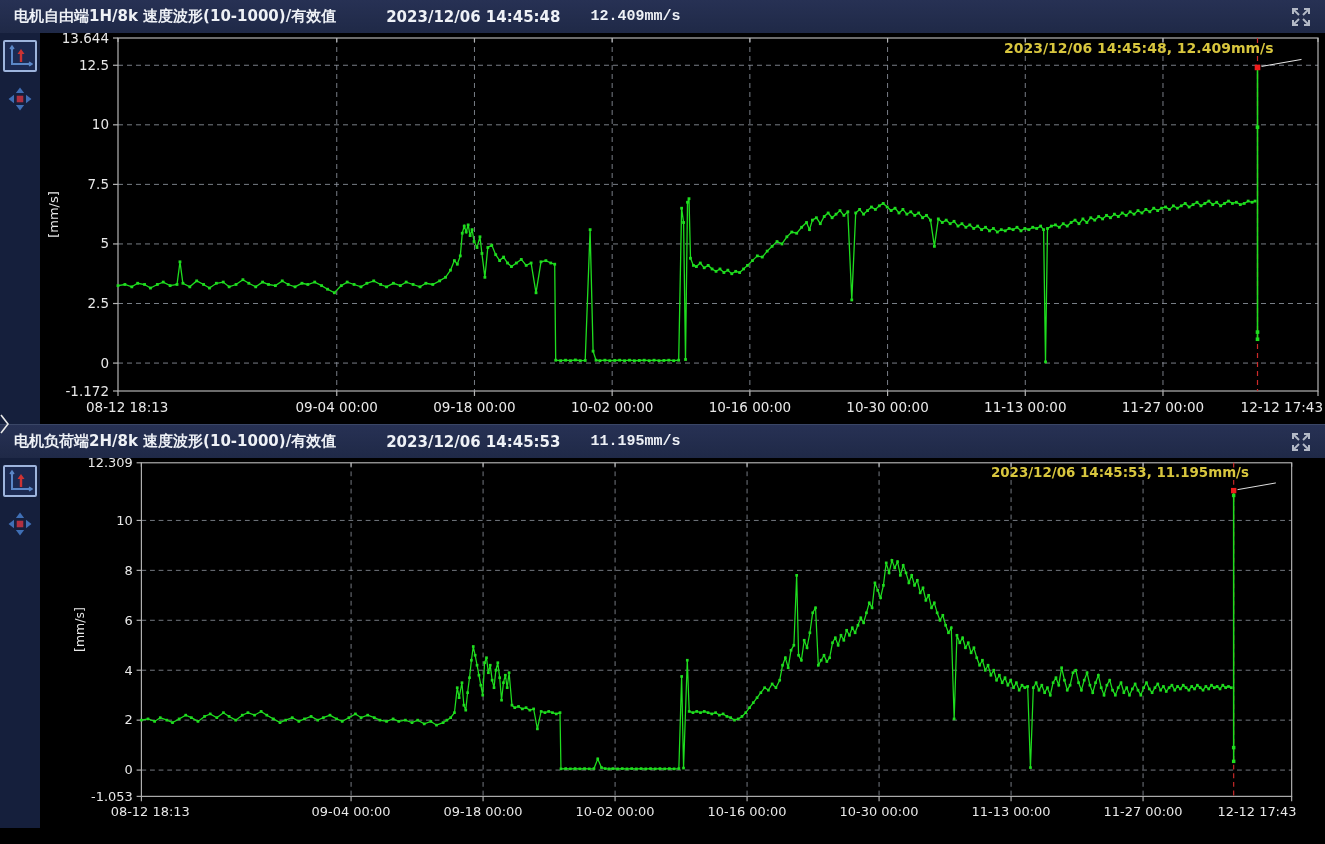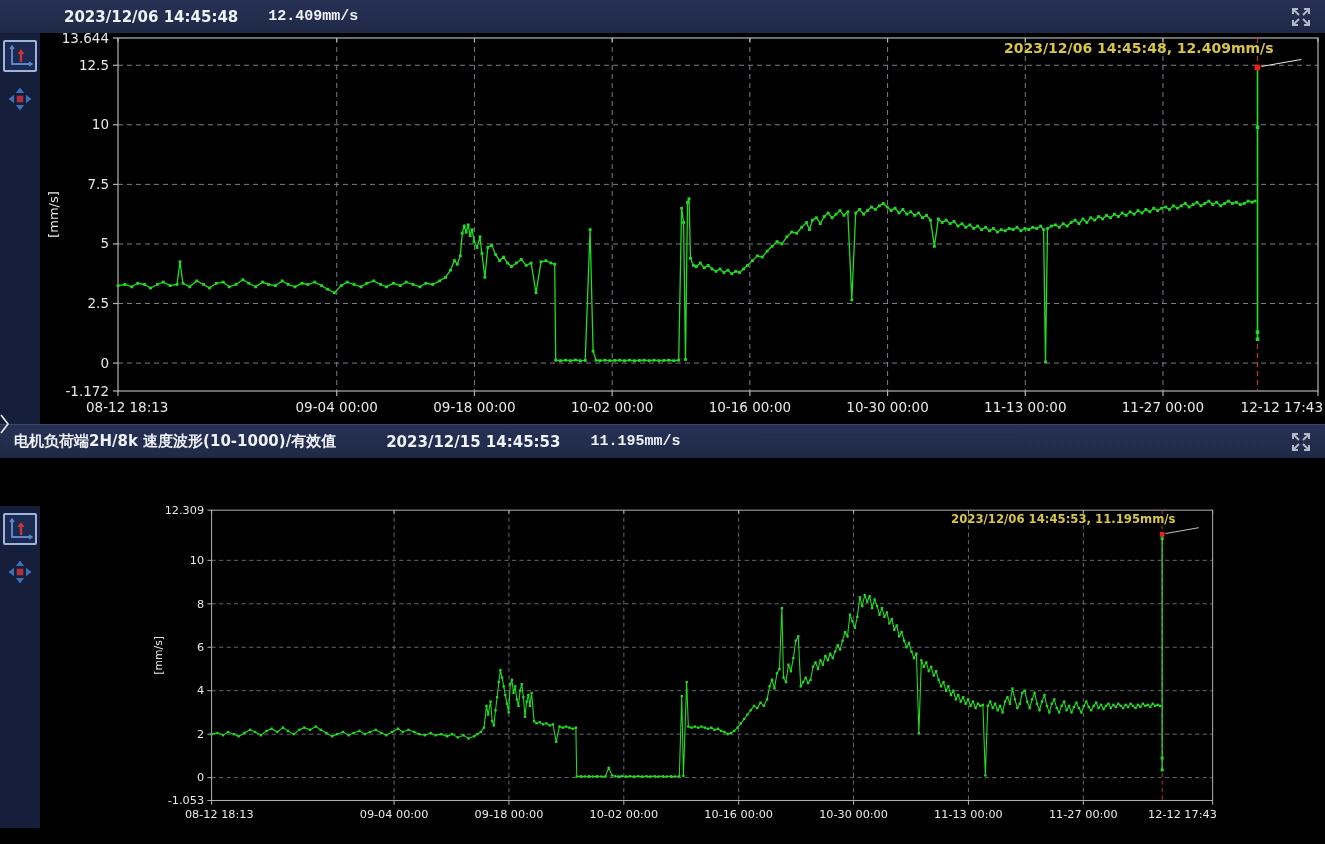--- a/index.html
+++ b/index.html
@@ -28,20 +28,21 @@
   .plotwrap{position:relative;flex:1;background:#000;text-align:right;}
   .plotwrap svg.chart{position:absolute;inset:0;width:100%;height:100%;display:block;}
   svg text{font-family:"DejaVu Sans",sans-serif;}
   .splitter-chevron{position:absolute;left:0;top:413px;z-index:5;cursor:pointer;}
 </style>
 </head>
 <body>
 
 <div class="panel" style="height:424px;">
   <div class="titlebar">
+    <span class="tb-title">电机自由端1H/8k 速度波形(10-1000)/有效值</span>
     <span class="tb-time">2023/12/06 14:45:48</span>
     <span class="tb-value">12.409mm/s</span>
     <span class="tb-spacer"></span>
     <span class="expand-btn">
       <svg width="22" height="22" viewBox="0 0 22 22" fill="none" stroke="#b3b9c6" stroke-width="2">
         <path d="M9 9 L3.5 3.5"></path>
           <path d="M3 8 V3 H8"></path>
         <path d="M13 9 L18.5 3.5"></path>
           <path d="M14 3 H19 V8"></path>
         <path d="M9 13 L3.5 18.5"></path>
@@ -404,24 +405,24 @@
     </div>
   </div>
 </div>
 
 <div class="splitter-chevron">
   <svg width="10" height="22" viewBox="0 0 10 22" fill="none">
     <polyline points="1,2 8,11 1,20" stroke="#e8e8e8" stroke-width="1.6"></polyline>
   </svg>
 </div>
 
-<div class="panel second" style="height:404px;gap:48px;">
+<div class="panel second" style="height:404px;">
   <div class="titlebar">
     <span class="tb-title">电机负荷端2H/8k 速度波形(10-1000)/有效值</span>
-    <span class="tb-time">2023/12/15 14:45:53</span>
+    <span class="tb-time">2023/12/06 14:45:53</span>
     <span class="tb-value">11.195mm/s</span>
     <span class="tb-spacer"></span>
     <span class="expand-btn">
       <svg width="22" height="22" viewBox="0 0 22 22" fill="none" stroke="#b3b9c6" stroke-width="2">
         <path d="M9 9 L3.5 3.5"></path>
           <path d="M3 8 V3 H8"></path>
         <path d="M13 9 L18.5 3.5"></path>
           <path d="M14 3 H19 V8"></path>
         <path d="M9 13 L3.5 18.5"></path>
           <path d="M3 14 V19 H8"></path>

